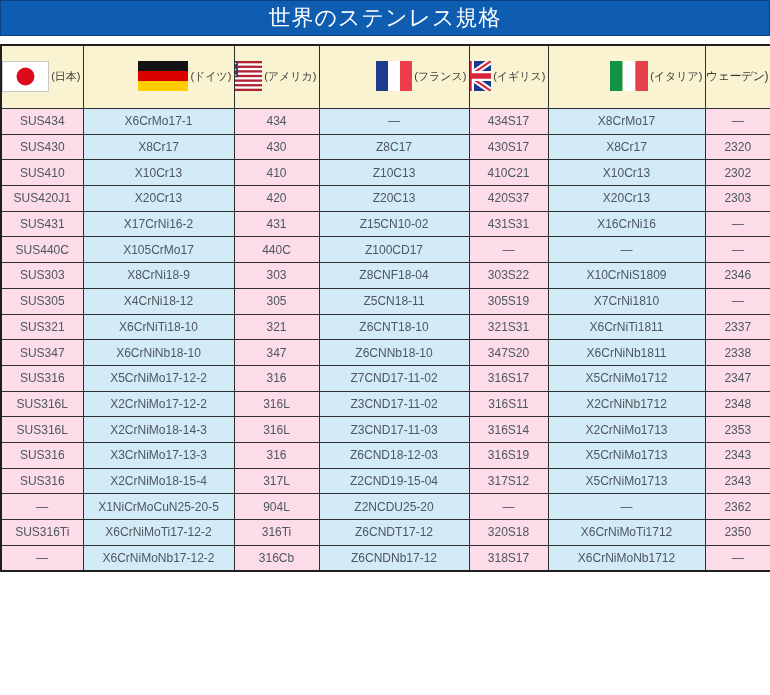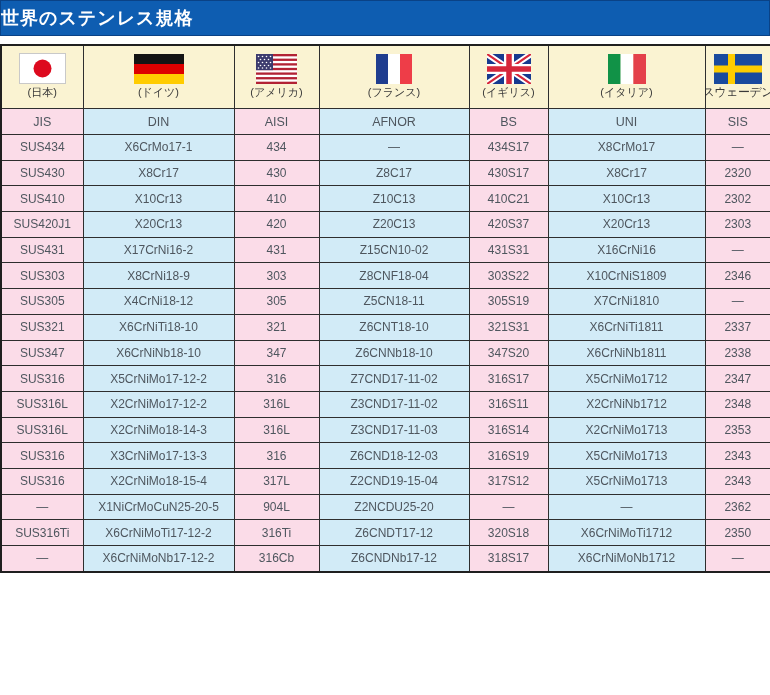--- a/index.html
+++ b/index.html
@@ -7,24 +7,24 @@
     width:770px;height:695px;
     background:#ffffff;
     font-family:"Liberation Sans","DejaVu Sans",sans-serif;
     overflow:hidden;
   }
   .title-bar{
     box-sizing:border-box;
     width:770px;height:36px;
     background:#0e5db1;
     border:1px solid #0a4286;
-    display:flex;align-items:center;
+    display:flex;align-items:center;justify-content:center;
     color:#ffffff;
-    font-size:18px;
-    font-weight:bold;
+    font-size:22px;
+    font-weight:normal;
     letter-spacing:1px;
   }
   .table-wrap{margin-top:8px;}
   table.standards{
     width:770px;
     border-collapse:collapse;
     table-layout:fixed;
     border:2px solid #1f1f1f;
   }
   table.standards td, table.standards th{
@@ -35,21 +35,21 @@
     overflow:hidden;
     white-space:nowrap;
   }
   tr.flag-row th{
     background:#faf3d2;
     height:60px;
     font-weight:normal;
     padding-bottom:2px;
   }
   .flag-cell-inner{
-    display:flex;flex-direction:column;align-items:center;justify-content:center;
+    display:flex;flex-direction:row;align-items:center;justify-content:flex-end;
     gap:2px;height:58px;
   }
   .flag-label{
     font-size:11px;
     color:#3a3a3a;
     line-height:13px;
   }
   th:nth-child(7) .flag-label{font-size:12px;letter-spacing:-0.5px;}
   tr.std-row th{
     height:25px;
@@ -193,29 +193,20 @@
             <svg class="flag-svg" width="48" height="30" viewBox="0 0 48 30">
               <rect width="48" height="30" fill="#1a4a9e"></rect>
               <rect x="14" width="7" height="30" fill="#fecc00"></rect>
               <rect y="11.5" width="48" height="7" fill="#fecc00"></rect>
             </svg>
           </span>
           <span class="flag-label">(スウェーデン)</span>
         </div>
       </th>
     </tr>
-    <tr class="std-row">
-      <th class="pink">JIS</th>
-      <th class="blue">DIN</th>
-      <th class="pink">AISI</th>
-      <th class="blue">AFNOR</th>
-      <th class="pink">BS</th>
-      <th class="blue">UNI</th>
-      <th class="pink">SIS</th>
-    </tr>
   </thead>
   <tbody>
         <tr class="data-row">
           <td class="pink">SUS434</td>
           <td class="blue">X6CrMo17-1</td>
           <td class="pink">434</td>
           <td class="blue">―</td>
           <td class="pink">434S17</td>
           <td class="blue">X8CrMo17</td>
           <td class="pink">―</td>
@@ -250,20 +241,29 @@
         <tr class="data-row">
           <td class="pink">SUS431</td>
           <td class="blue">X17CrNi16-2</td>
           <td class="pink">431</td>
           <td class="blue">Z15CN10-02</td>
           <td class="pink">431S31</td>
           <td class="blue">X16CrNi16</td>
           <td class="pink">―</td>
         </tr>
         <tr class="data-row">
+          <td class="pink">SUS440C</td>
+          <td class="blue">X105CrMo17</td>
+          <td class="pink">440C</td>
+          <td class="blue">Z100CD17</td>
+          <td class="pink">―</td>
+          <td class="blue">―</td>
+          <td class="pink">―</td>
+        </tr>
+        <tr class="data-row">
           <td class="pink">SUS303</td>
           <td class="blue">X8CrNi18-9</td>
           <td class="pink">303</td>
           <td class="blue">Z8CNF18-04</td>
           <td class="pink">303S22</td>
           <td class="blue">X10CrNiS1809</td>
           <td class="pink">2346</td>
         </tr>
         <tr class="data-row">
           <td class="pink">SUS305</td>

